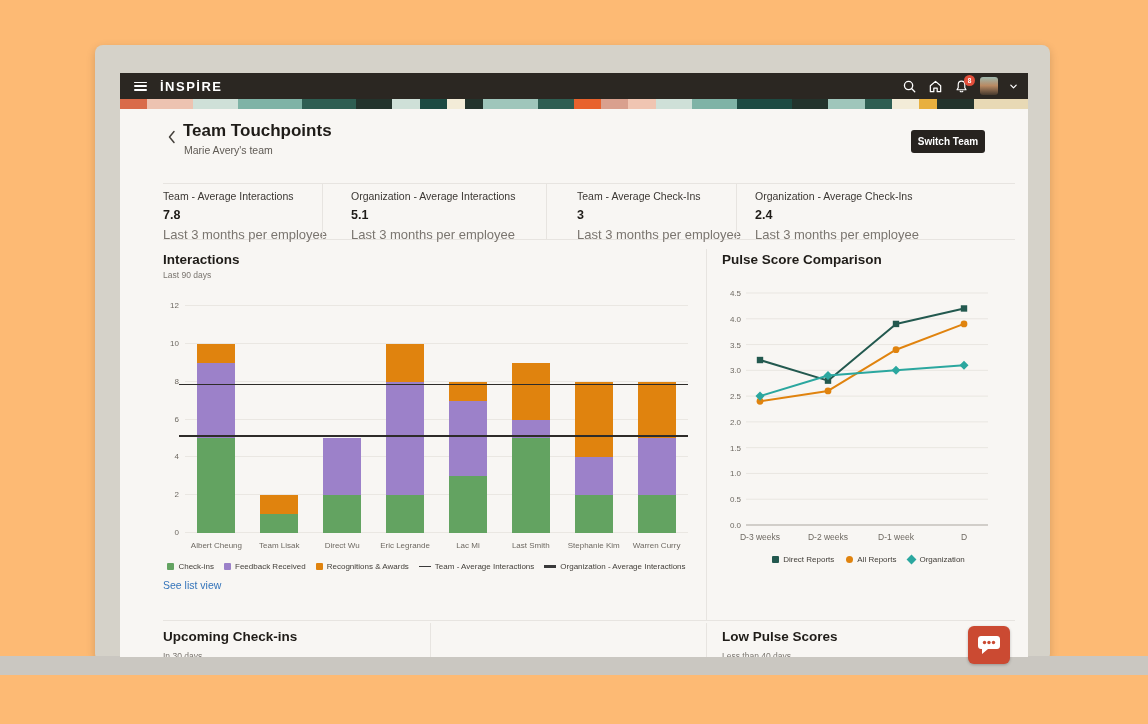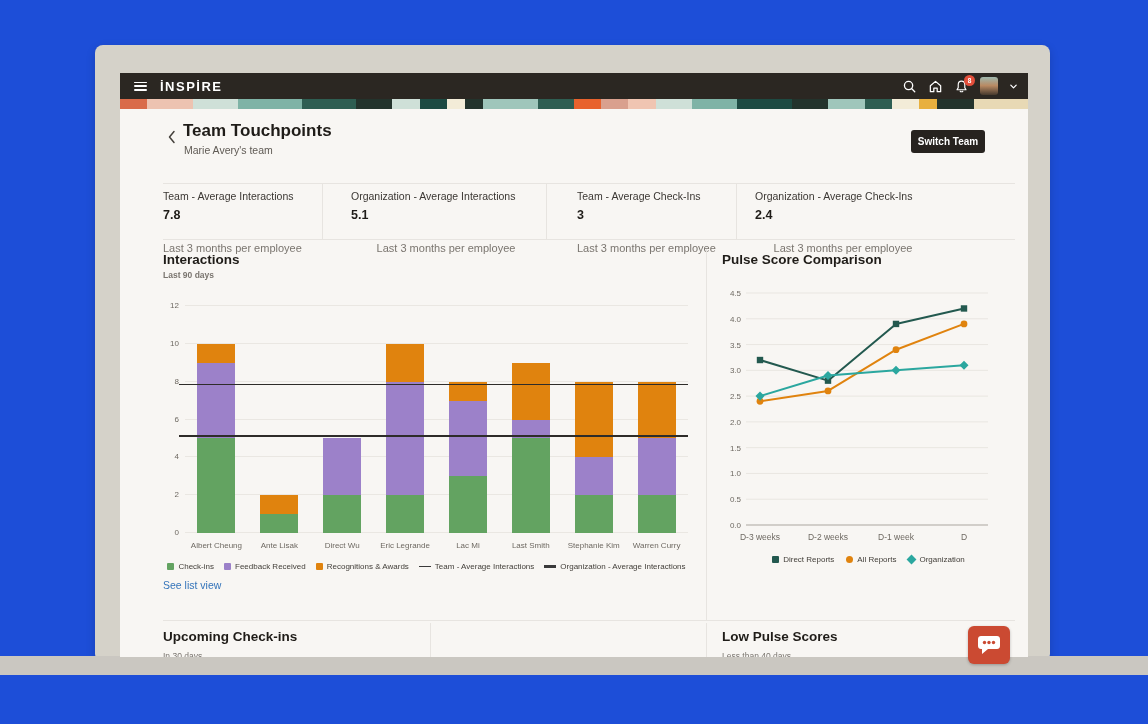--- a/index.html
+++ b/index.html
@@ -1,17 +1,17 @@
 <!DOCTYPE html>
 <html><head>
 <meta charset="utf-8">
 <style>
   * { margin:0; padding:0; box-sizing:border-box; }
   html,body { width:1148px; height:724px; background:#ffffff; font-family:"Liberation Sans", sans-serif; overflow:hidden; }
-  .page { position:relative; width:1148px; height:724px; background:#1d4ed8; }
+  .page { position:relative; width:1148px; height:724px; background:#fdba74; }
 
   .bottom-band { position:absolute; left:0; top:656px; width:1148px; height:19px; background:#cac7c1; }
 
   .outer-card { position:absolute; left:95px; top:45px; width:955px; height:617px; background:#d5d2c9; border-radius:8px; box-shadow:0 3px 10px rgba(0,0,0,.16); }
 
   .app { position:absolute; left:120px; top:73px; width:908px; height:584px; background:#f8f6f3; overflow:hidden; }
 
   
   .topbar { position:absolute; left:0; top:0; width:908px; height:26px; background:#2b2722; display:flex; align-items:center; }
   .hamburger { margin-left:14px; width:13px; height:9px; display:flex; flex-direction:column; justify-content:space-between; cursor:pointer; }
@@ -41,26 +41,26 @@
   .back-chevron { position:absolute; left:46px; top:56px; width:12px; height:16px; cursor:pointer; }
   .page-title { position:absolute; left:63px; top:48px; font-size:17px; font-weight:bold; color:#1f1c18; }
   .page-subtitle { position:absolute; left:64px; top:71px; font-size:10.5px; color:#5f5a54; }
   .switch-btn { position:absolute; left:791px; top:57px; width:74px; height:23px; background:#27231f; color:#fff; border:none; border-radius:3px; font-size:10px; font-weight:bold; font-family:"Liberation Sans",sans-serif; cursor:pointer; }
 
   
   .stats-strip { position:absolute; left:43px; top:110px; width:852px; height:57px; border-top:1px solid #e7e4e0; border-bottom:1px solid #e7e4e0; }
   .stat-item { position:absolute; top:6px; }
   .stat-item .lbl { font-size:10.5px; color:#3b3733; }
   .stat-item .val { margin-top:6px; font-size:12.5px; font-weight:bold; color:#1f1c18; }
-  .stat-item .note { margin-top:20px; font-size:11px; color:#7a756f;text-align:right; }
+  .stat-item .note { margin-top:5px; font-size:13px; color:#7a756f; }
   .stat-div { position:absolute; top:0; width:1px; height:56px; background:#e7e4e0; }
 
   
   .section-title { font-size:13.5px; font-weight:bold; color:#1f1c18; }
-  .section-sub { font-size:8.5px; color:#7a756f;font-weight:bold; }
+  .section-sub { font-size:8.5px; color:#7a756f; }
   .it-title { position:absolute; left:43px; top:179px; }
   .it-sub { position:absolute; left:43px; top:197px; }
   .pc-title { position:absolute; left:602px; top:179px; }
   .chart-vdiv { position:absolute; left:586px; top:176px; width:1px; height:371px; background:#e7e4e0; }
 
   .barchart { position:absolute; left:43px; top:225px; width:527px; height:290px; }
   .bar-yaxis { position:absolute; left:0; top:8px; width:18px; height:227px; }
   .bar-ytick { position:absolute; right:2px; font-size:8px; color:#6e6962; }
   .bar-plot { position:absolute; left:22px; top:8px; width:503px; height:227px; }
   .bar-gridline { position:absolute; left:0; width:100%; height:1px; background:#eae7e2; }
@@ -237,21 +237,21 @@
               <div class="bar-seg" style="height: 37.8333px; background: rgb(99, 163, 97);"></div>
               <div class="bar-seg" style="height: 56.75px; background: rgb(156, 129, 201);"></div>
               <div class="bar-seg" style="height: 56.75px; background: rgb(224, 131, 14);"></div>
             </div>
           </div>
           <div class="ref-line thin" style="bottom: 147.55px;"></div>
           <div class="ref-line thick" style="bottom: 96.475px;"></div>
         </div>
       <div class="bar-xaxis">
           <div class="bar-xlabel">Albert Cheung</div>
-          <div class="bar-xlabel">Ante Lisak</div>
+          <div class="bar-xlabel">Team Lisak</div>
           <div class="bar-xlabel">Direct Wu</div>
           <div class="bar-xlabel">Eric Legrande</div>
           <div class="bar-xlabel">Lac Mi</div>
           <div class="bar-xlabel">Last Smith</div>
           <div class="bar-xlabel">Stephanie Kim</div>
           <div class="bar-xlabel">Warren Curry</div>
         </div>
       <div class="bar-legend">
           <div class="lg-item"><span class="lg-sw" style="background: rgb(99, 163, 97);"></span>Check-ins</div>
           <div class="lg-item"><span class="lg-sw" style="background: rgb(156, 129, 201);"></span>Feedback Received</div>

